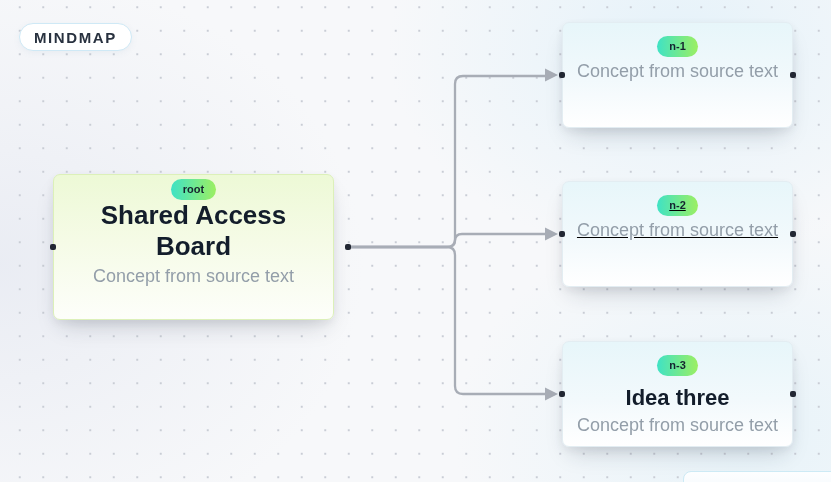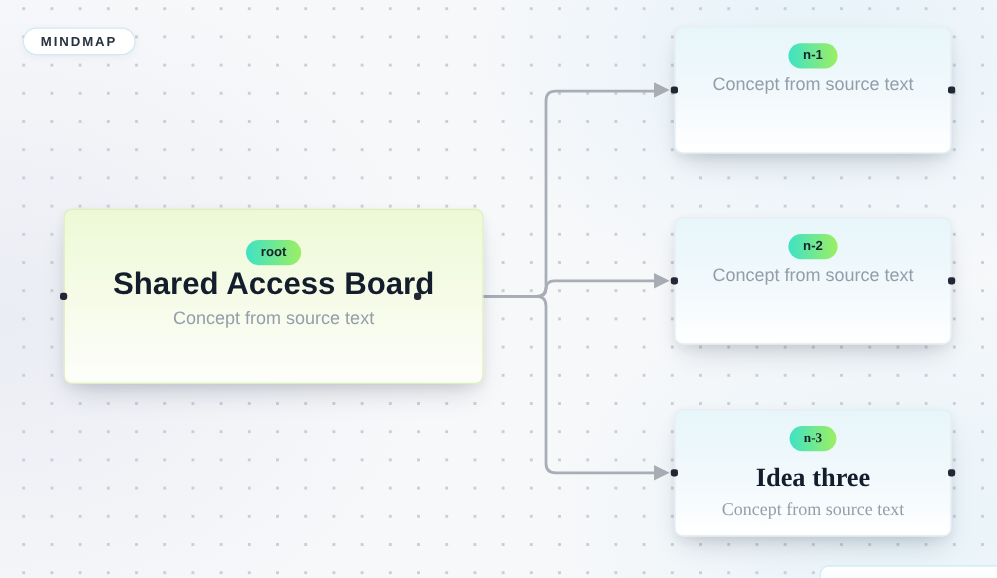--- a/index.html
+++ b/index.html
@@ -22,21 +22,21 @@
 
   
   .map-label {
     position: absolute;
     left: 19px; top: 23px;
     z-index: 5;
     background: #ffffff;
     border: 1px solid #cfe9f6;
     border-radius: 14px;
     padding: 5px 14px 4px 14px;
-    font-size: 11px;
+    font-size: 15px;
     font-weight: 600;
     letter-spacing: 1.6px;
     color: #28313f;
     box-shadow: 0 2px 6px rgba(100,140,170,0.08);
   }
 
   
   .edges-layer {
     position: absolute;
     inset: 0;
@@ -58,35 +58,35 @@
     z-index: 2;
     display: flex;
     flex-direction: column;
     align-items: center;
     text-align: center;
     border-radius: 7px;
     box-shadow: 0 12px 22px -8px rgba(30,41,59,0.22), 0 3px 8px rgba(30,41,59,0.06);
   }
   .node-root {
     left: 53px; top: 174px;
-    width: 350px; height: 146px;
-    padding-top: 25px;
+    width: 281px; height: 146px;
+    padding-top: 4px;
     background: linear-gradient(180deg, #edf9d6 0%, #f5fbe6 45%, #fdfefa 100%);
     border: 1px solid #dcf0b9;
   }
   .node-child {
     left: 562px;
     width: 231px; height: 106px;
     padding-top: 13px;
     background: linear-gradient(180deg, #e7f6fa 0%, #f2f9fc 55%, #ffffff 100%);
     border: 1px solid #e3edf2;
   }
   .node-child.pos-1 { top: 22px; }
-  .node-child.pos-2 { top: 181px; }
-  .node-child.pos-3 { top: 341px; font-family: Liberation Serif, serif; }
+  .node-child.pos-2 { top: 181px; text-decoration: underline; }
+  .node-child.pos-3 { top: 341px; }
 
   .node-badge {
     display: inline-block;
     background: linear-gradient(90deg, #3fe2c5 0%, #9cef62 100%);
     color: #15222e;
     font-size: 11px;
     font-weight: 700;
     padding: 4px 12px;
     border-radius: 999px;
     line-height: 13px;
@@ -100,21 +100,21 @@
   }
   .node-child .node-title {
     margin-top: 9px;
     font-size: 22px;
     line-height: 26px;
     font-weight: 700;
     color: #131d2b;
   }
   .node-subtitle {
     margin-top: 6px;
-    font-size: 15px;
+    font-size: 18px;
     line-height: 16px;
     color: #939ea9;
   }
 
   
   .handle {
     position: absolute;
     z-index: 3;
     width: 6px; height: 6px;
     background: #222733;

